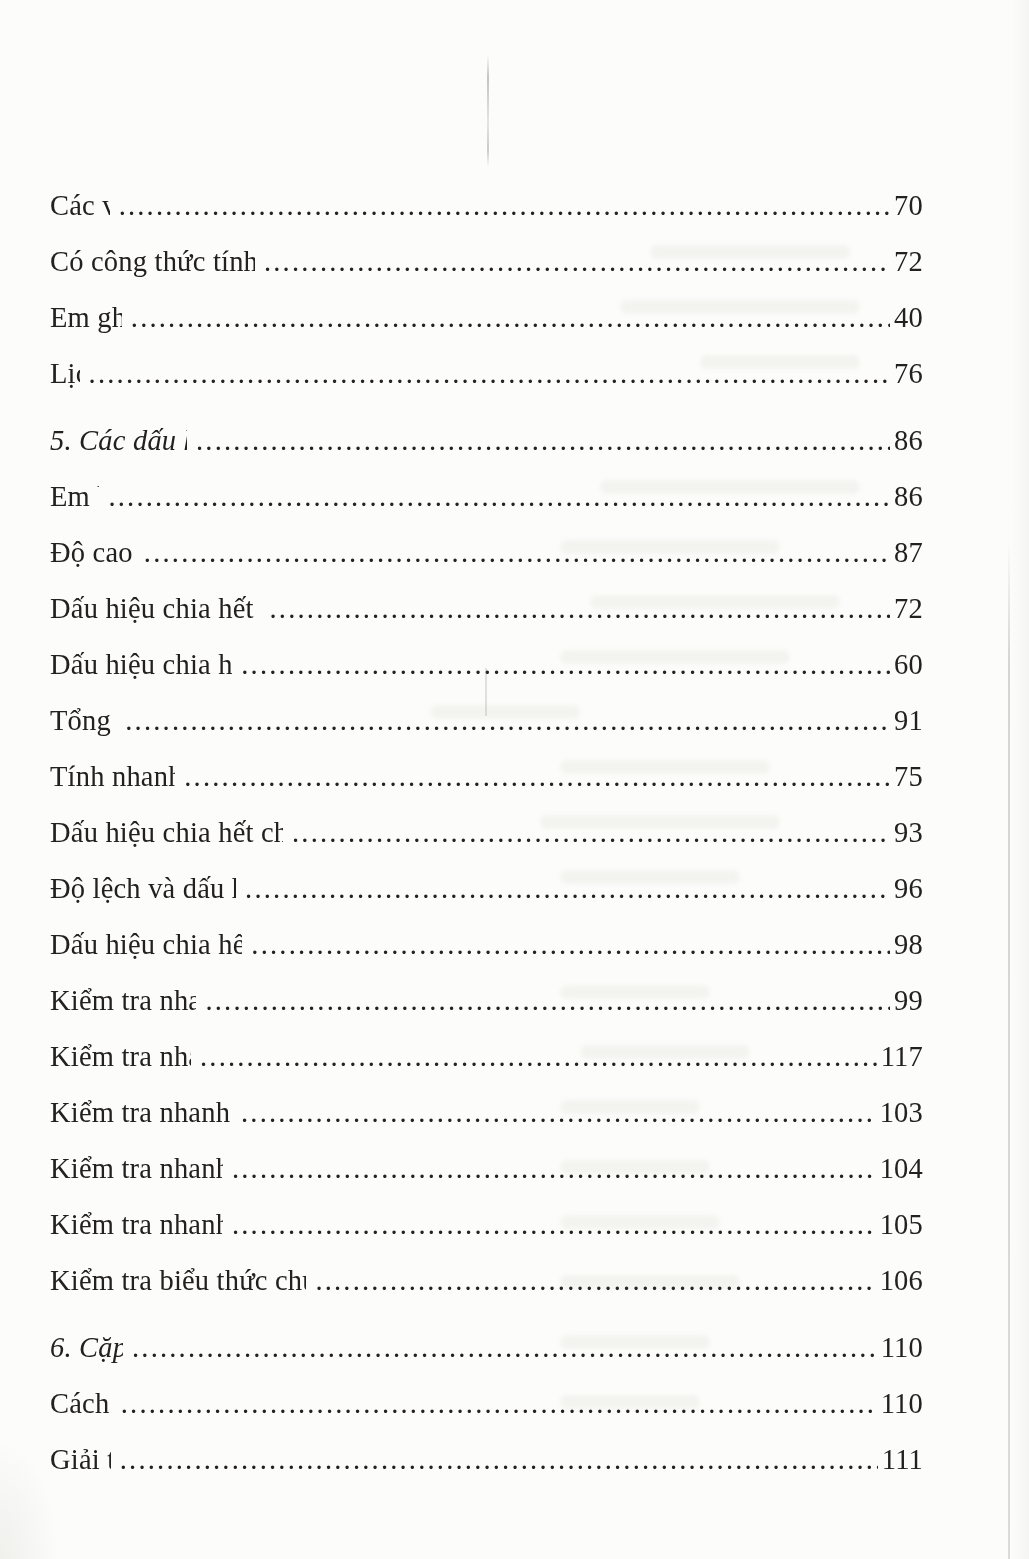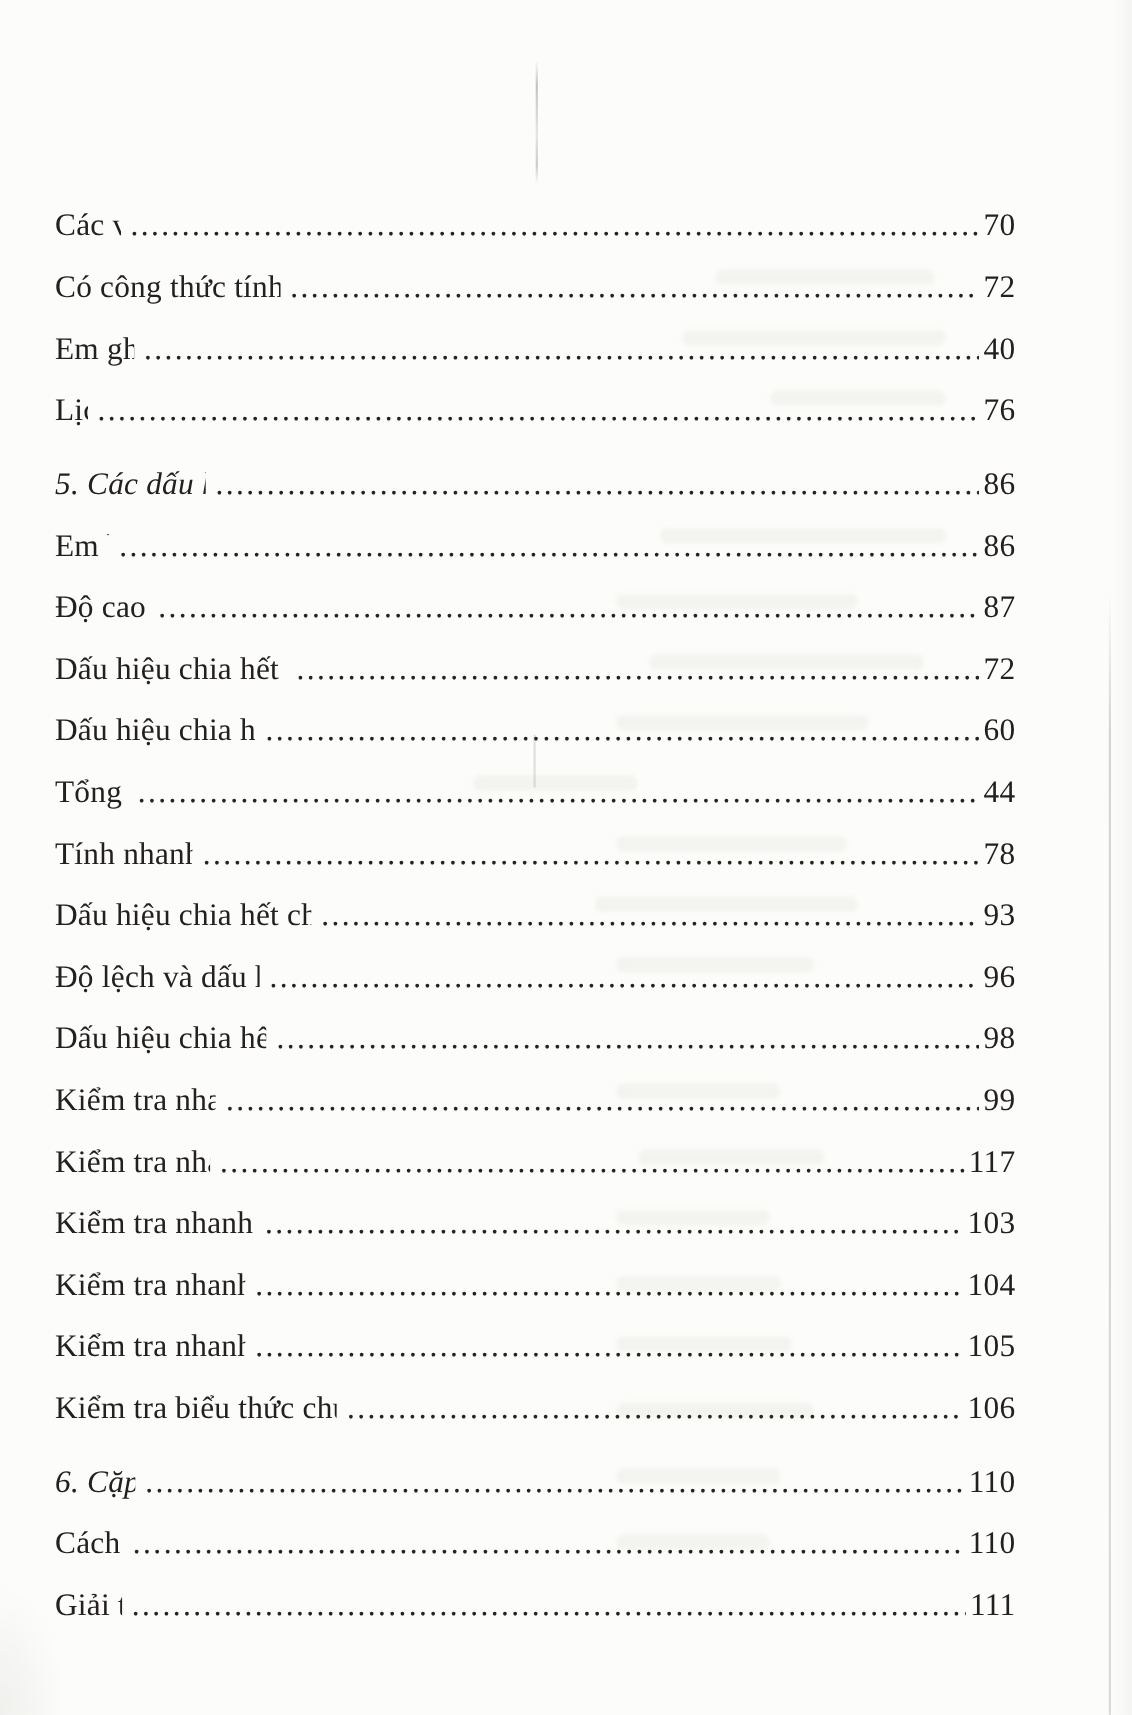--- a/index.html
+++ b/index.html
@@ -163,26 +163,26 @@
         <span class="pagenum">72</span>
       </div>
       <div class="toc-row">
         <span class="label">Dấu hiệu chia hết cho 3, 6, 9 và 15</span>
         <span class="dots"></span>
         <span class="pagenum">60</span>
       </div>
       <div class="toc-row">
         <span class="label">Tổng cuộn</span>
         <span class="dots"></span>
-        <span class="pagenum">44</span>
+        <span class="pagenum">91</span>
       </div>
       <div class="toc-row">
         <span class="label">Tính nhanh tổng cuộn</span>
         <span class="dots"></span>
-        <span class="pagenum">78</span>
+        <span class="pagenum">75</span>
       </div>
       <div class="toc-row">
         <span class="label">Dấu hiệu chia hết cho 3 và cho 9 theo tổng cuộn</span>
         <span class="dots"></span>
         <span class="pagenum">93</span>
       </div>
       <div class="toc-row">
         <span class="label">Độ lệch và dấu hiệu chia hết cho 11</span>
         <span class="dots"></span>
         <span class="pagenum">96</span>

